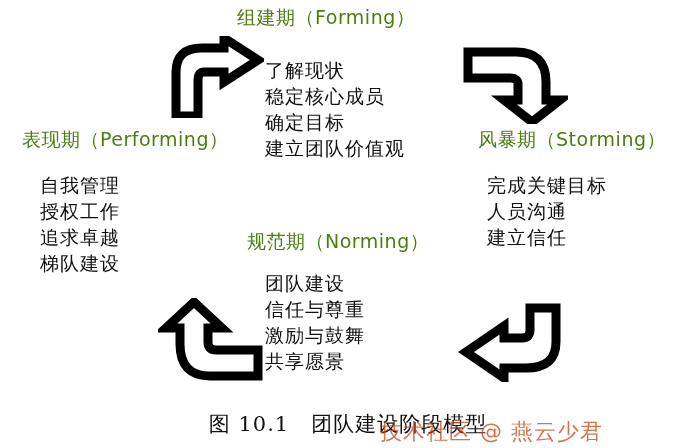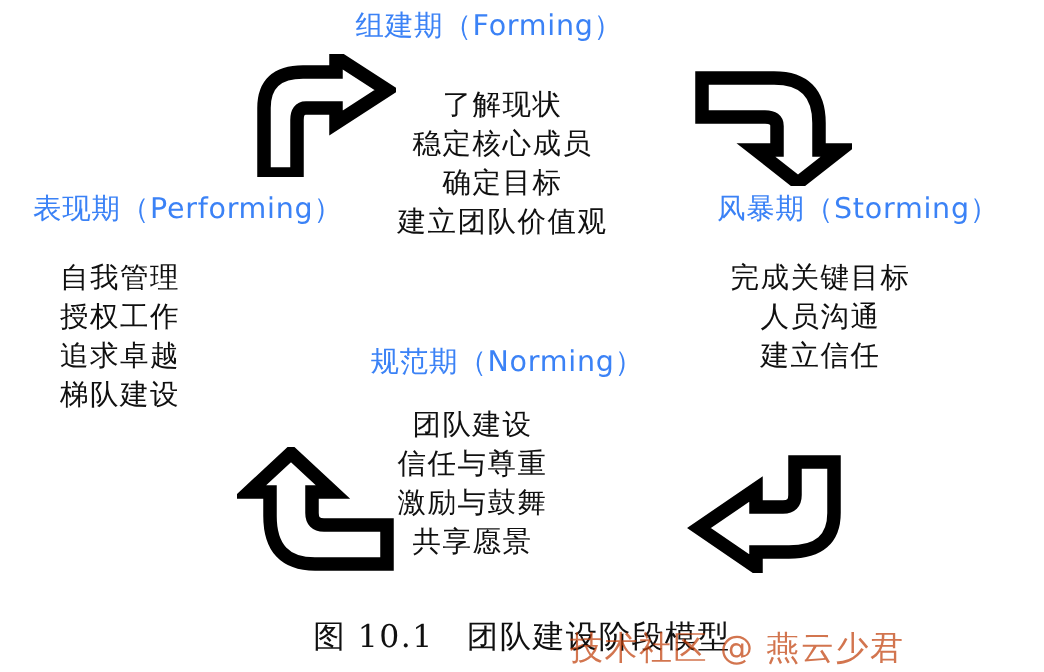--- a/index.html
+++ b/index.html
@@ -11,33 +11,33 @@
     overflow:hidden;
     position:relative;
   }
   #stage{position:absolute;inset:0;}
 
   .lbl{
     position:absolute;
     white-space:nowrap;
     font-size:19px;
     line-height:1;
-    color:#3b82f6;
+    color:#4d7c0f;
     letter-spacing:.5px;
   }
 
   .items{
     position:absolute;
     font-size:19px;
     line-height:26px;
     color:#101010;
     white-space:nowrap;
     letter-spacing:1px;
   }
-  .items div{height:26px;text-align:center;}
+  .items div{height:26px;}
 
   
   #t-forming{left:237px;top:8px;}
   #t-storming{left:478px;top:130px;}
   #t-norming{left:247px;top:232px;}
   #t-performing{left:22px;top:130px;}
 
   
   #i-forming{left:265px;top:57px;}
   #i-storming{left:487px;top:172px;}

